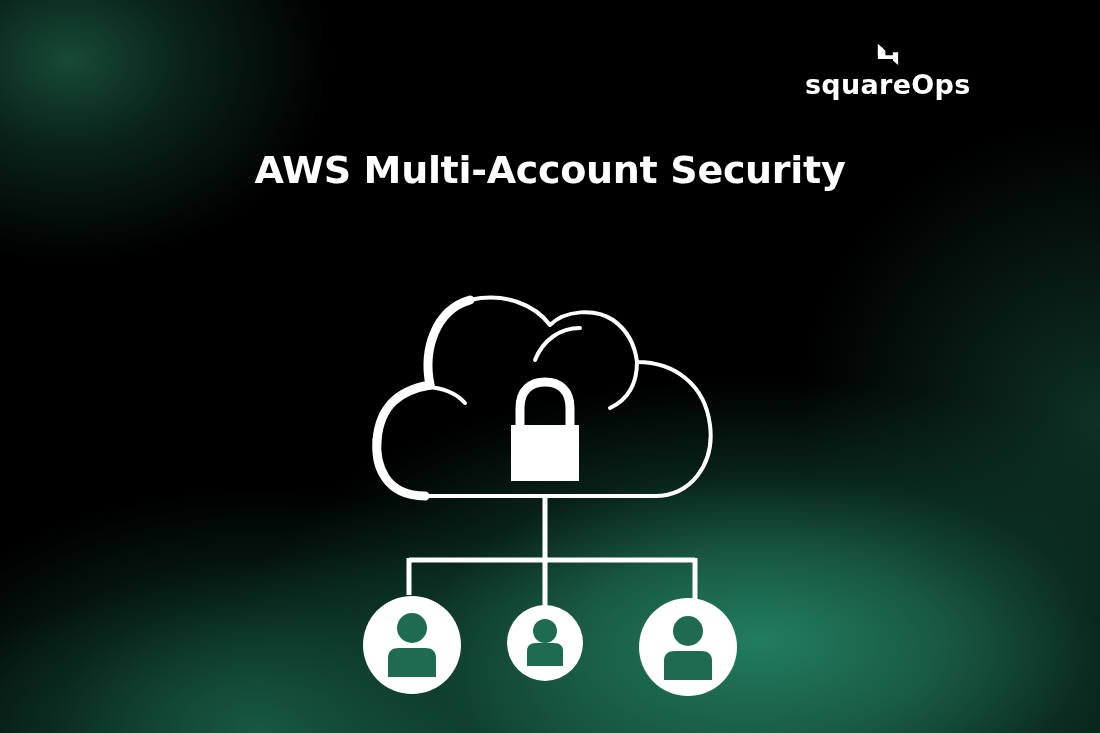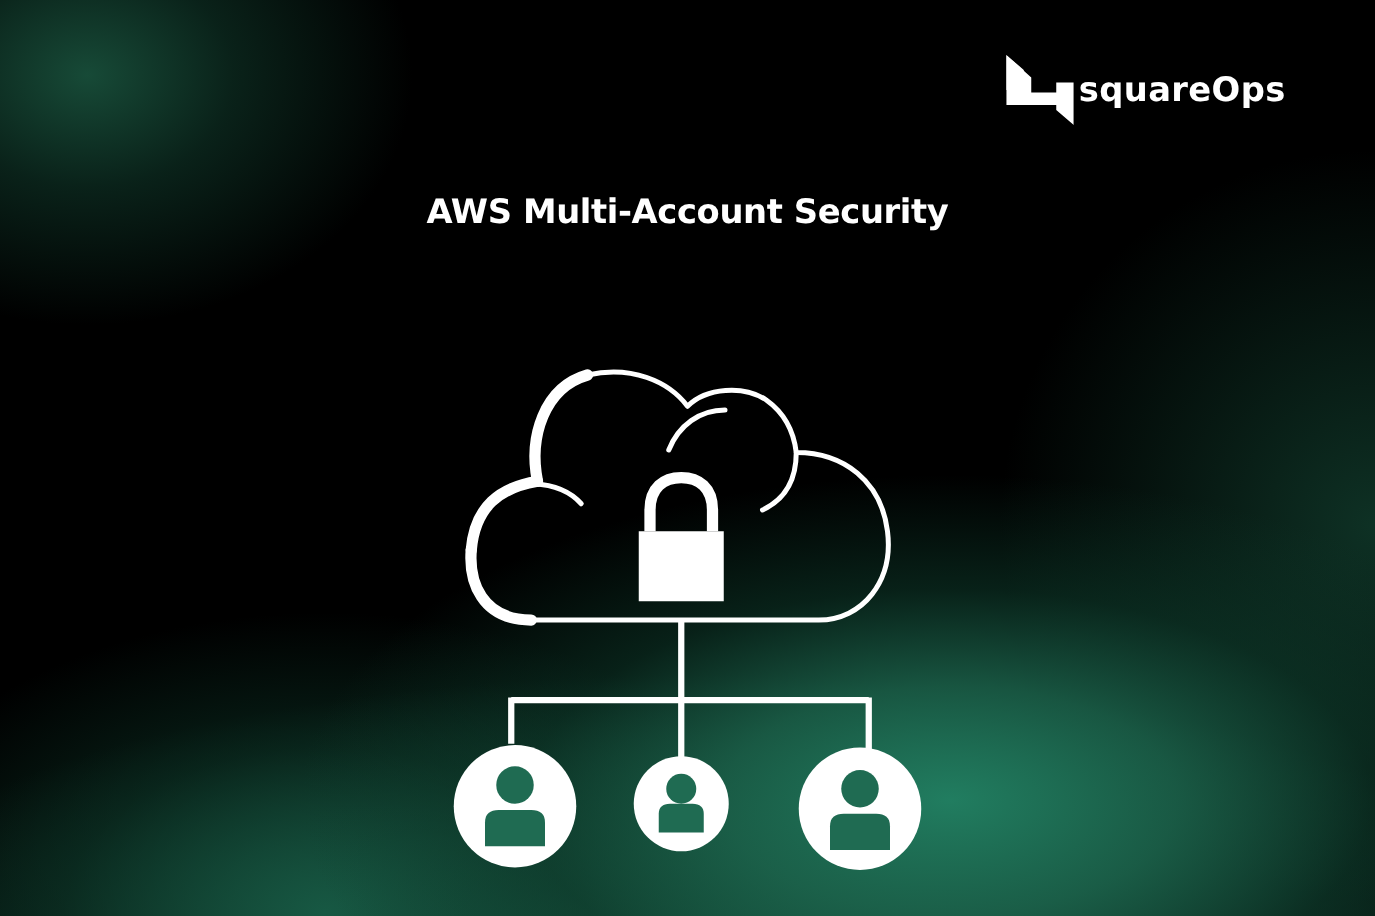--- a/index.html
+++ b/index.html
@@ -13,32 +13,32 @@
       background:
         radial-gradient(ellipse 260px 200px at 70px 60px, rgba(24,78,58,0.95) 0%, rgba(16,56,42,0.6) 45%, rgba(0,0,0,0) 100%),
         radial-gradient(ellipse 520px 260px at 760px 640px, rgba(33,125,96,1) 0%, rgba(28,100,76,0.85) 35%, rgba(14,60,44,0.55) 65%, rgba(0,0,0,0) 100%),
         radial-gradient(ellipse 380px 240px at 260px 730px, rgba(24,92,70,0.9) 0%, rgba(14,60,44,0.5) 55%, rgba(0,0,0,0) 100%),
         radial-gradient(ellipse 300px 300px at 1100px 420px, rgba(20,70,52,0.7) 0%, rgba(0,0,0,0) 100%),
         radial-gradient(ellipse 700px 220px at 560px 760px, rgba(30,110,84,0.9) 0%, rgba(0,0,0,0) 100%),
         #000;
     }
     .logo {
       position: absolute; left: 805px; top: 44px; height: 56px;
-      display: flex; align-items: center; gap: 4px;
+      display: flex; align-items: center; gap: 4px; flex-direction: column;
     }
     .logo-mark { width: 54px; height: 56px; display: block; }
     .logo-text {
       color: #fff; font-size: 27px; font-weight: bold; letter-spacing: 0.3px;
       font-family: "DejaVu Sans", sans-serif;
     }
     .title {
       position: absolute; left: 0; right: 0; top: 140px;
       text-align: center; color: #fff;
       font-family: "DejaVu Sans", sans-serif; font-weight: bold;
-      font-size: 27px; line-height: 60px; letter-spacing: -0.3px;
+      font-size: 38px; line-height: 60px; letter-spacing: -0.3px;
     }
     .title div { display: block; }
     .illustration { position: absolute; left: 355px; top: 290px; width: 400px; height: 420px; }
   </style>
 </head>
 <body>
 
 <div class="bg"></div>
 
 <div class="logo">

